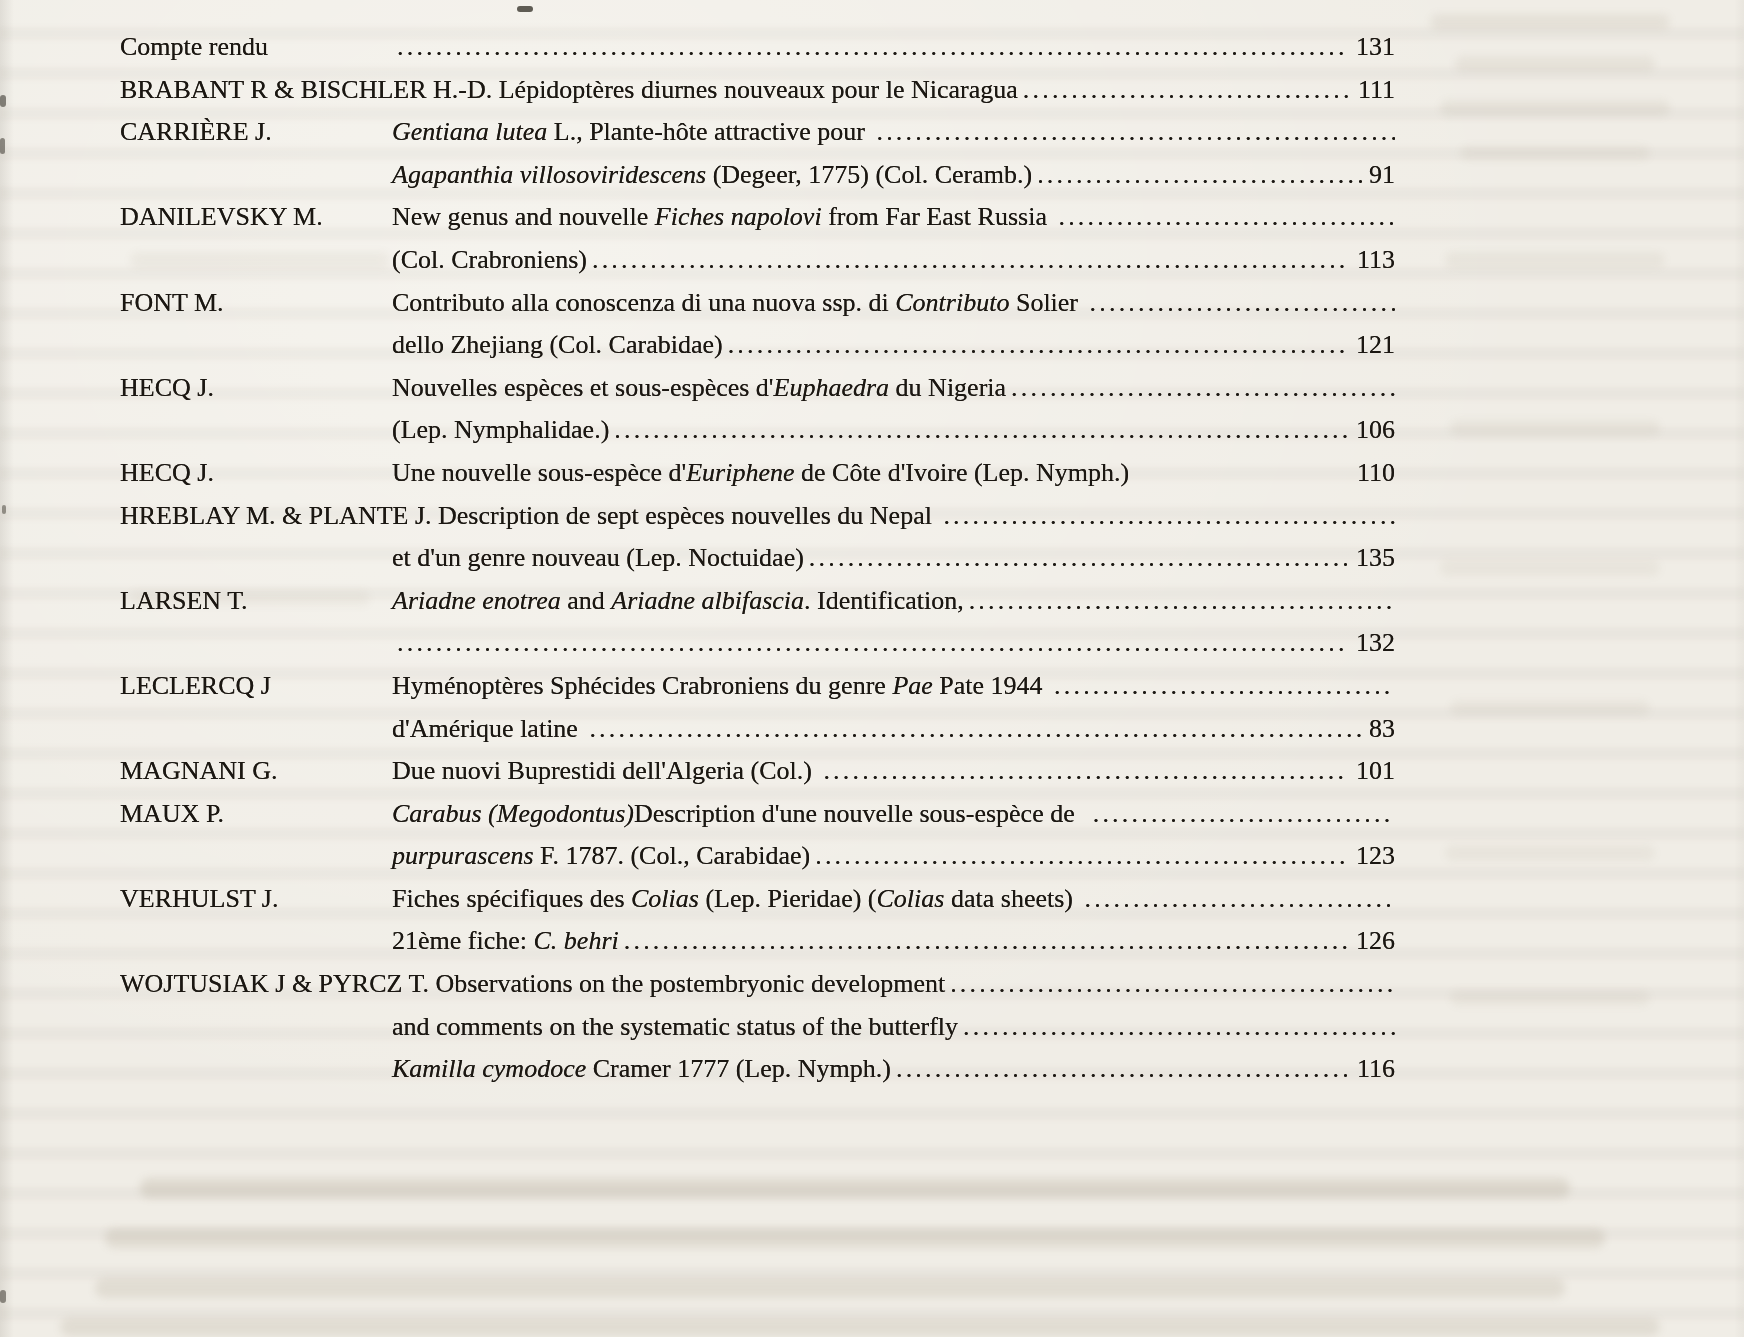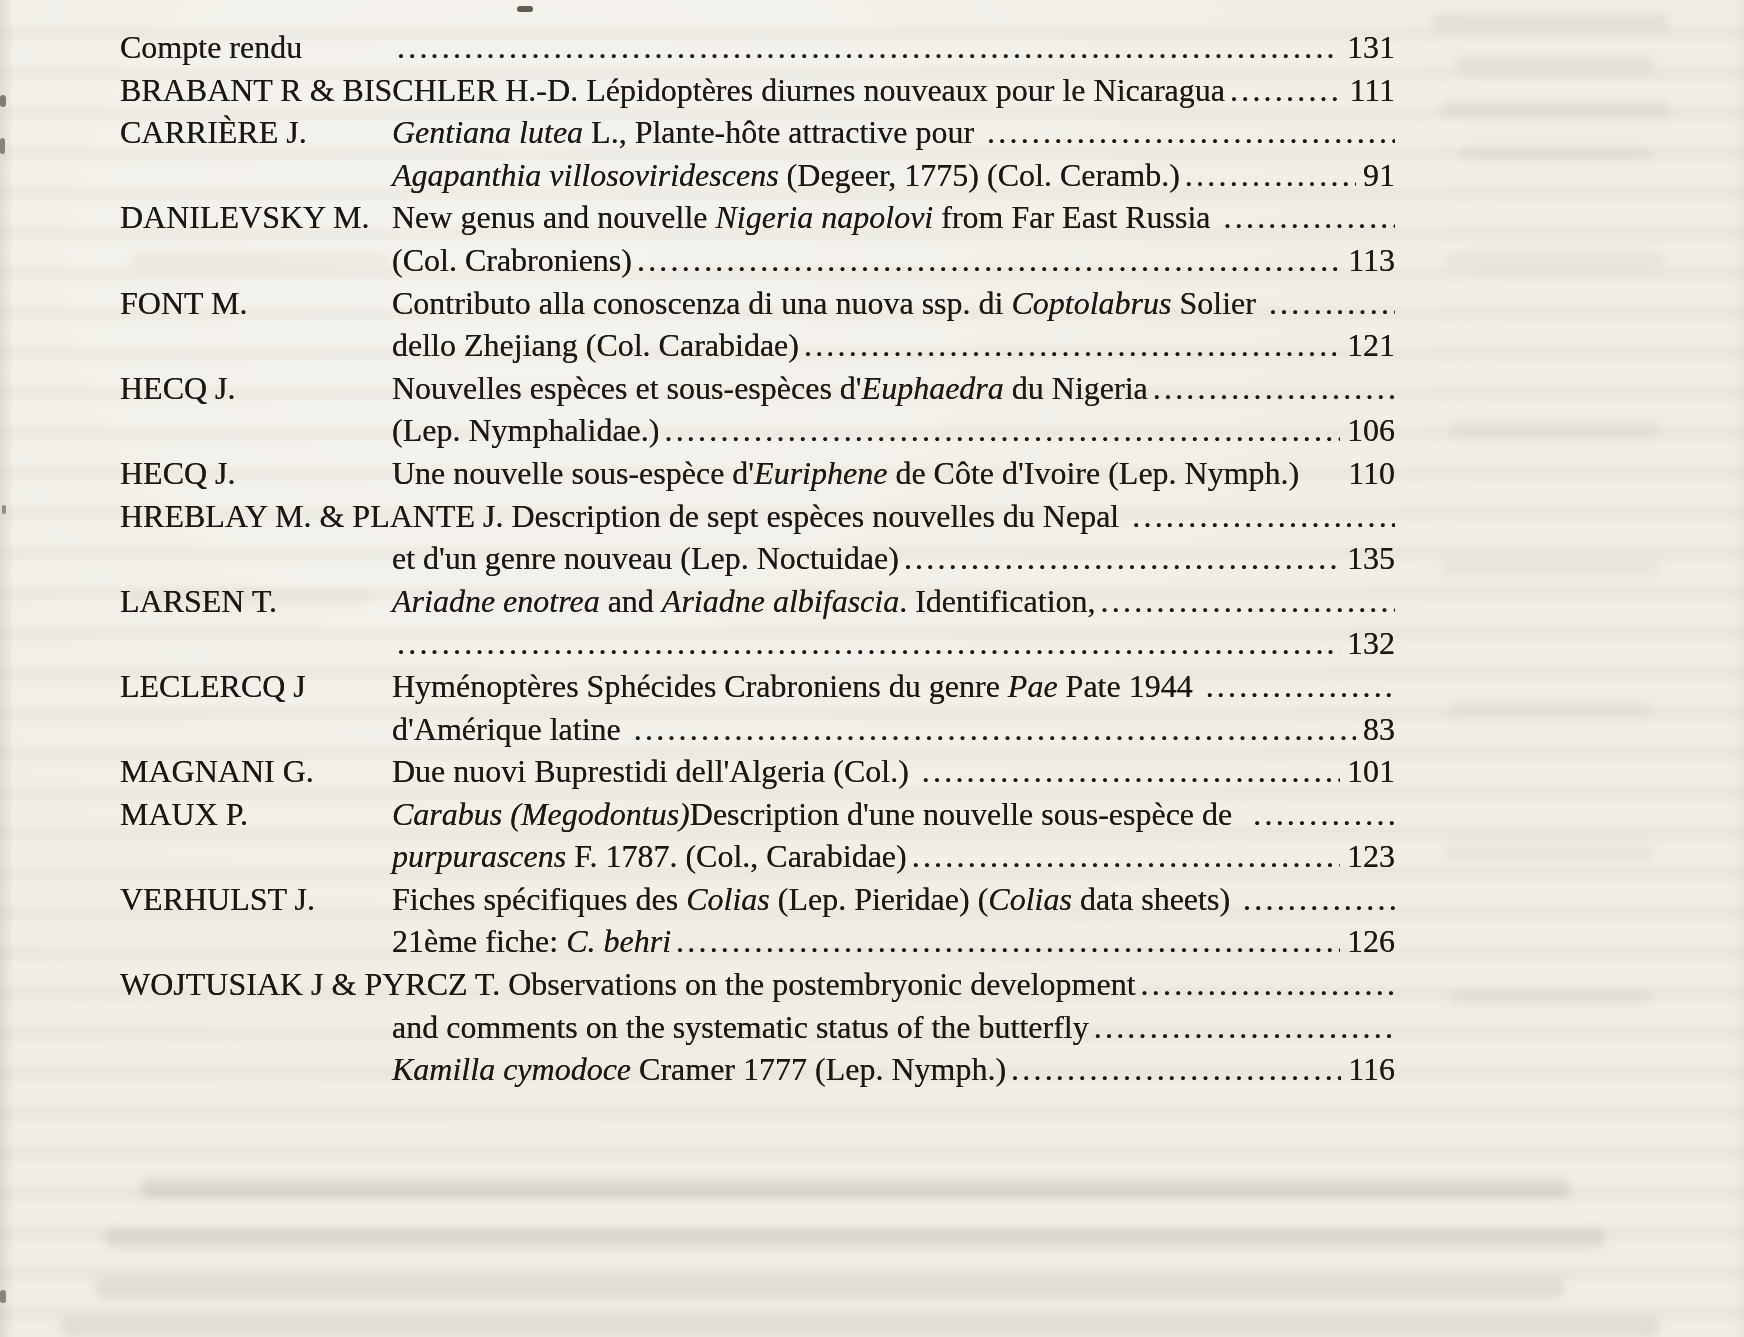--- a/index.html
+++ b/index.html
@@ -27,21 +27,21 @@
     filter:blur(2px);
     pointer-events:none;
   }
   .smudge{
     position:absolute;background:#87795e;border-radius:9px;
     filter:blur(4px);pointer-events:none;
   }
   .speck{position:absolute;background:#2e2a22;border-radius:3px;pointer-events:none;}
   .toc{
     position:absolute;left:120px;top:26px;width:1275px;
-    font-size:32px;line-height:42.6px;
+    font-size:26px;line-height:42.6px;
     text-shadow:0 0 .55px rgba(27,22,15,.85);
   }
   .row{display:flex;align-items:baseline;}
   .row.indent{padding-left:272px;justify-content:center;}
   .author{flex:0 0 272px;white-space:nowrap;}
   .row.flow .content{flex:1;}
   .content{flex:1;min-width:0;display:flex;align-items:baseline;}
   .seg{white-space:pre;flex:none;}
   .seg.it{font-style:italic;}
   .leader{
@@ -109,37 +109,37 @@
           <span class="seg it">Agapanthia villosoviridescens</span>
           <span class="seg"> (Degeer, 1775) (Col. Ceramb.)</span>
           <span class="leader">....................................................................................................................................................................................</span>
           <span class="page-num">91</span>
         </span>
       </div>
       <div class="row">
         <span class="author">DANILEVSKY M.</span>
         <span class="content">
           <span class="seg">New genus and nouvelle </span>
-          <span class="seg it">Nigeria napolovi</span>
+          <span class="seg it">Fiches napolovi</span>
           <span class="seg"> from Far East Russia </span>
           <span class="leader">....................................................................................................................................................................................</span>
         </span>
       </div>
       <div class="row indent">
         <span class="content">
           <span class="seg">(Col. Crabroniens)</span>
           <span class="leader">....................................................................................................................................................................................</span>
           <span class="page-num">113</span>
         </span>
       </div>
       <div class="row">
         <span class="author">FONT M.</span>
         <span class="content">
           <span class="seg">Contributo alla conoscenza di una nuova ssp. di </span>
-          <span class="seg it">Coptolabrus</span>
+          <span class="seg it">Contributo</span>
           <span class="seg"> Solier </span>
           <span class="leader">....................................................................................................................................................................................</span>
         </span>
       </div>
       <div class="row indent">
         <span class="content">
           <span class="seg">dello Zhejiang (Col. Carabidae)</span>
           <span class="leader">....................................................................................................................................................................................</span>
           <span class="page-num">121</span>
         </span>

